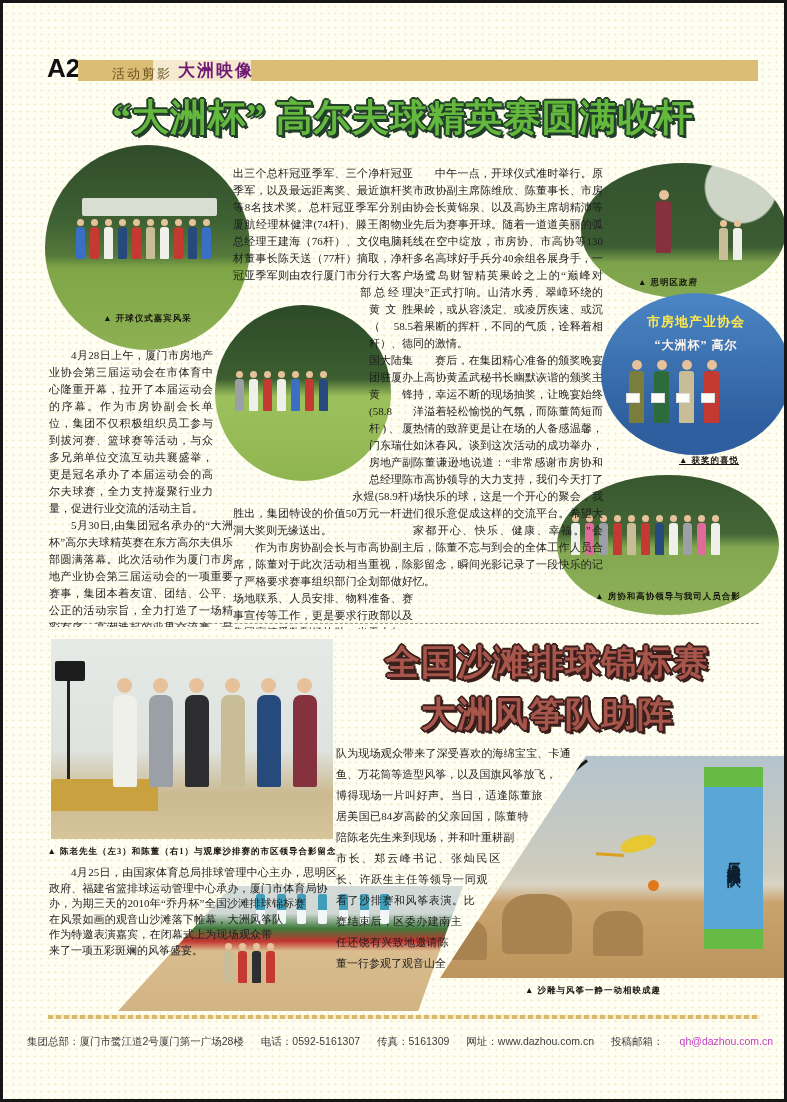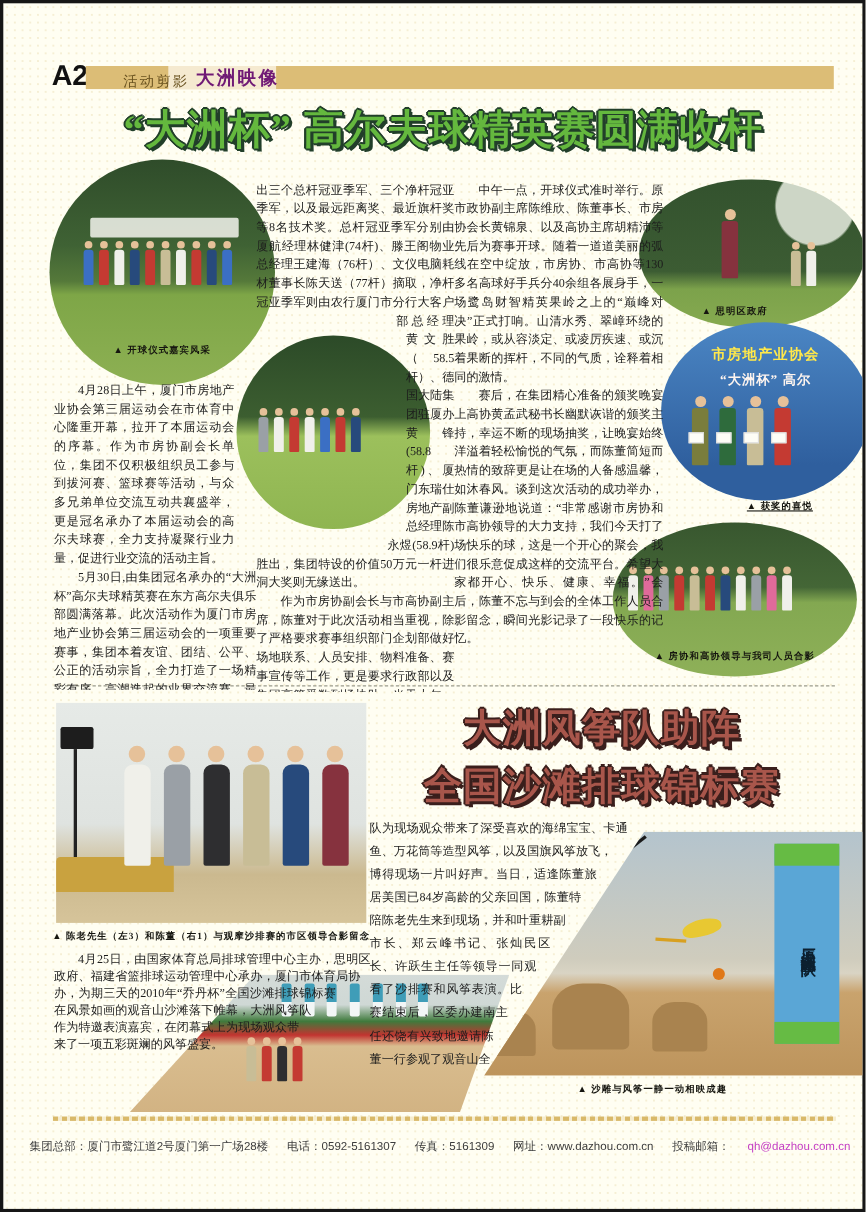--- a/index.html
+++ b/index.html
@@ -199,22 +199,22 @@
   </div>
 
   <div class="abs col" id="col3">
     <p class="indent"><span>中午一点，开球仪式准时举行。原市政协副主席陈维欣、陈董事长、市房协会长黄锦泉、以及高协主席胡精沛等先后为赛事开球。随着一道道美丽的弧线在空中绽放，市房协、市高协等130多名高球好手兵分40余组各展身手，一场鹭岛财智精英果岭之上的“巅峰对决”正式打响。山清水秀、翠嶂环绕的果岭，或从容淡定、或凌厉疾速、或沉着果断的挥杆，不同的气质，诠释着相同的激情。</span></p>
     <p class="indent"><span>赛后，在集团精心准备的颁奖晚宴上高协黄孟武秘书长幽默诙谐的颁奖主持，幸运不断的现场抽奖，让晚宴始终洋溢着轻松愉悦的气氛，而陈董简短而热情的致辞更是让在场的人备感温馨，如沐春风。谈到这次活动的成功举办，陈董谦逊地说道：“非常感谢市房协和市高协领</span><span>导的大力支持，我们今天打了场快乐的球，这是一个开心的聚会，我们很乐意促成这样的交流平台。希望大家都开心、快乐、健康、幸福。”会后，陈董不忘与到会的全体工作人员合影留念，瞬间光影记录了一段快乐的记忆。</span></p>
   </div>
 
   <div class="abs" id="divider"></div>
 
   <div class="abs" id="hl2">
+    <div>全国沙滩排球锦标赛</div>
     <div>大洲风筝队助阵</div>
-    <div>全国沙滩排球锦标赛</div>
   </div>
 
   <div class="abs photo" id="ph-lead">
     <div class="cam"></div>
     <div class="tripod"></div>
     <div class="table"></div>
     <div class="people" style="left:20%;top:28%;">
       <span class="fig big f-white"></span>
         <span class="fig big f-gray"></span>
         <span class="fig big f-dark"></span>

